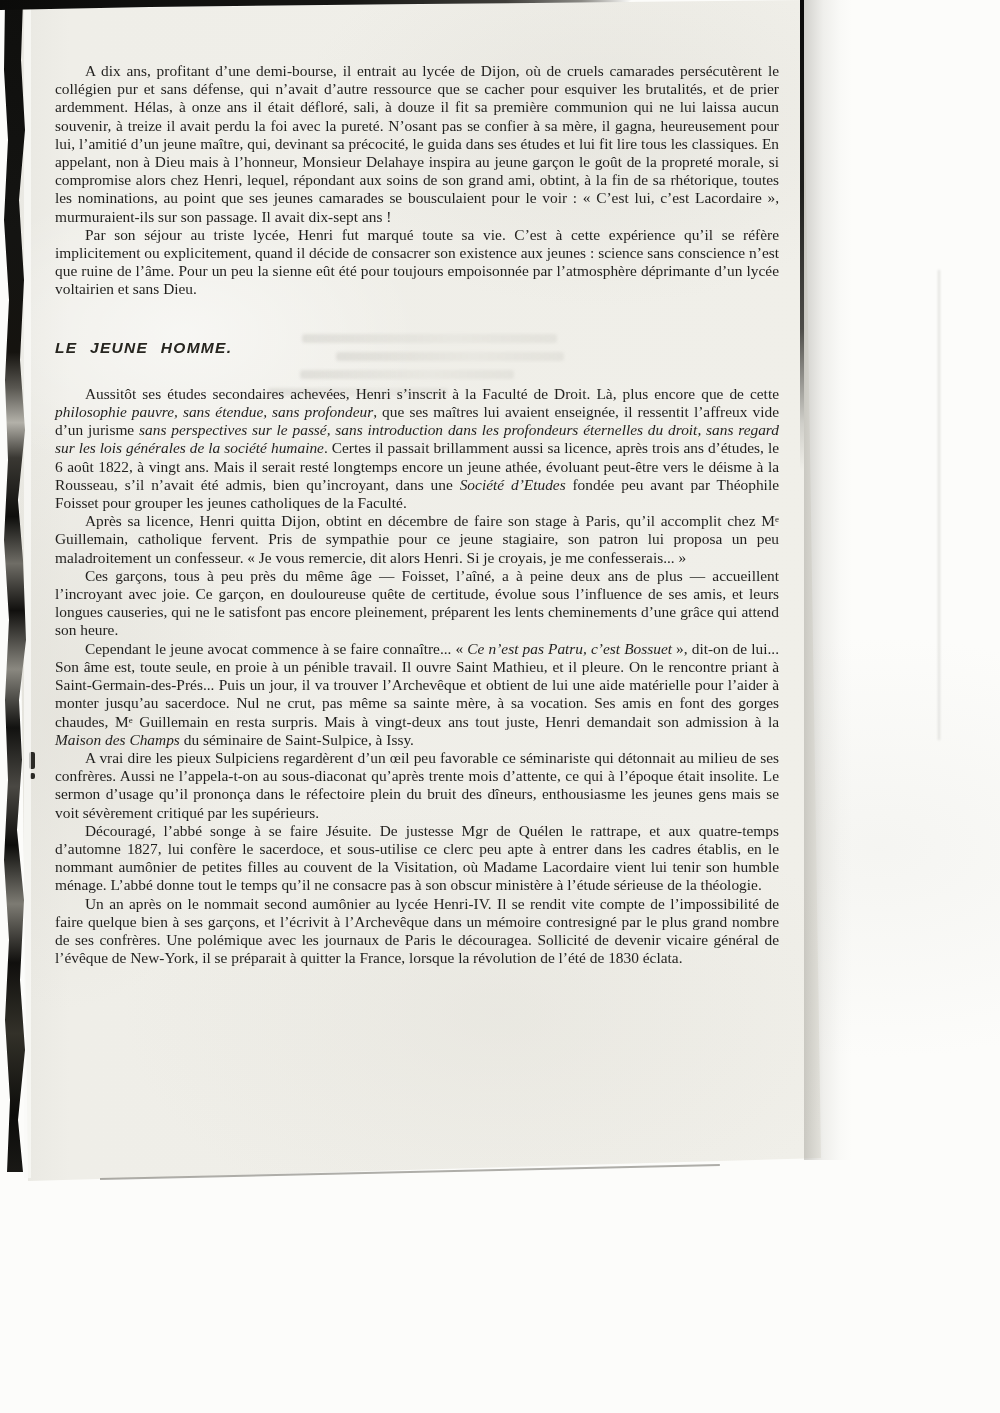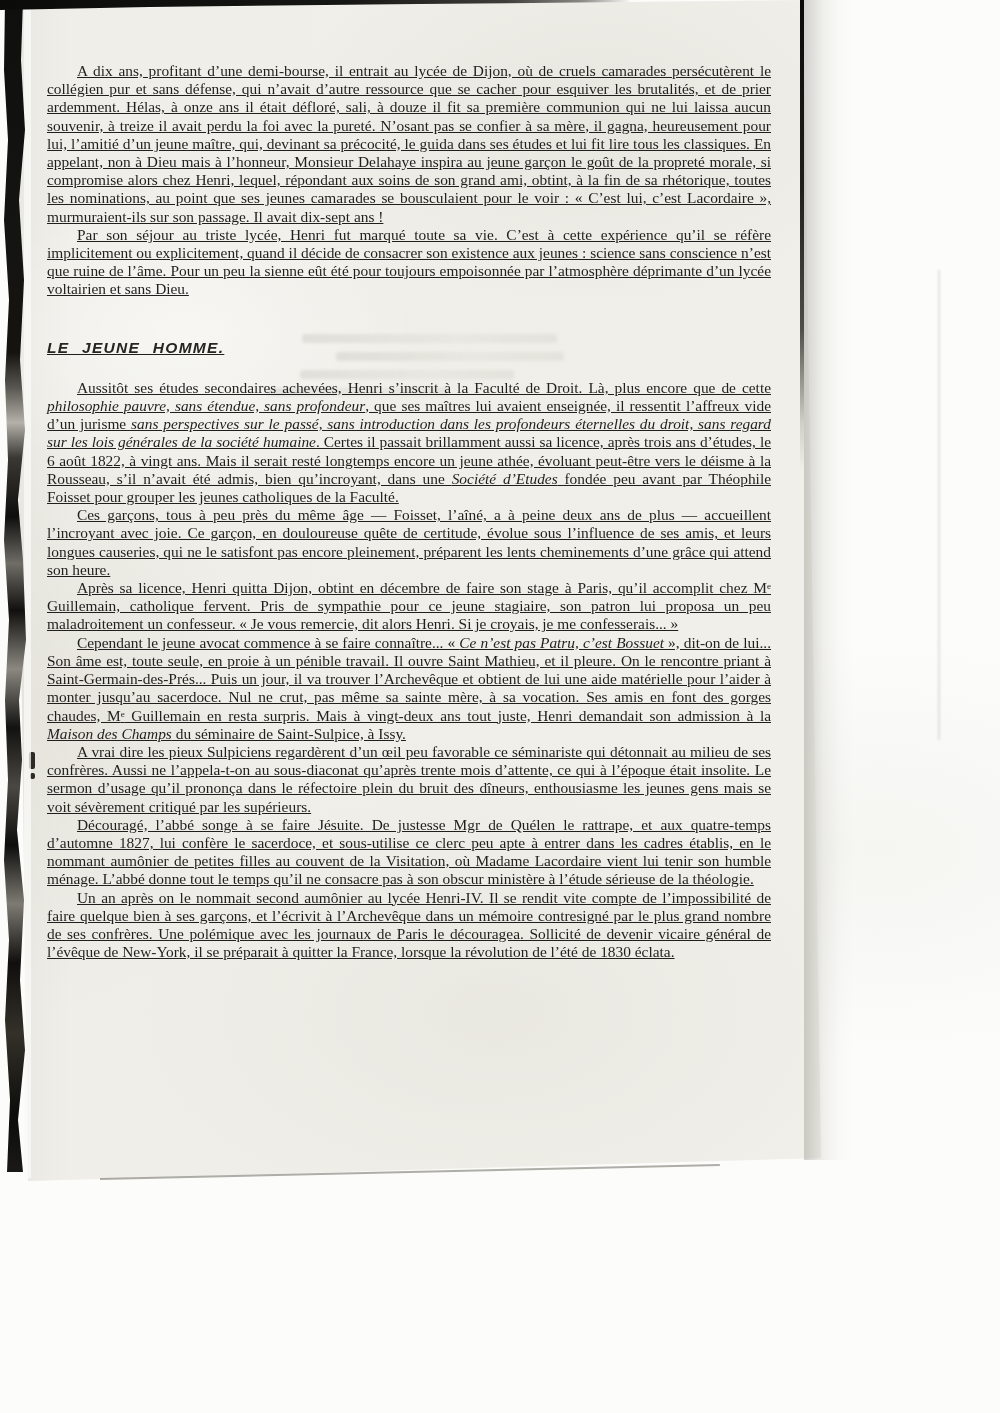--- a/index.html
+++ b/index.html
@@ -19,33 +19,32 @@
     background:
       radial-gradient(ellipse 340px 220px at 22% 28%, rgba(255,255,255,.5), transparent 70%),
       radial-gradient(ellipse 420px 260px at 72% 10%, rgba(216,214,206,.35), transparent 72%),
       radial-gradient(ellipse 500px 300px at 60% 85%, rgba(224,222,214,.4), transparent 75%),
       radial-gradient(ellipse 260px 420px at 8% 60%, rgba(222,220,212,.5), transparent 70%),
       linear-gradient(90deg, #e7e6e0 0px, #efeee8 70px, #f0efe9 100%);
   }
 
   
   .text-block{
-    position:absolute;left:47px;top:62px;width:724px;
+    position:absolute;left:55px;top:62px;width:724px;
     color:#201f1d;font-size:15.4px;line-height:18.2px;text-align:justify;
     text-rendering:optimizeLegibility;
-    text-decoration:underline;
   }
   .text-block p{margin:0;text-indent:30px;}
   .text-block em{font-style:italic;}
   .text-block sup{font-size:9px;vertical-align:4px;line-height:0;}
   .heading{
     font-family:"Liberation Sans", sans-serif;
     font-weight:bold;font-style:italic;
     font-size:15.5px;letter-spacing:1.3px;word-spacing:7px;
-    color:#26251f;margin:40px 0 22px 0;text-indent:0;text-align:left;
+    color:#26251f;margin:40px 0 28px 0;text-indent:0;text-align:left;
   }
   .page-number{
     position:absolute;left:55px;top:1078px;width:724px;text-align:center;
     color:#23221f;font-size:15px;letter-spacing:1px;
   }
 
   
   .left-strip{
     position:absolute;left:2px;top:0;width:25px;height:1174px;
     background:linear-gradient(180deg,
@@ -110,22 +109,22 @@
     <div class="speck s2"></div>
 
     <div class="text-block">
       <div id="intro-paragraphs">
           <p><span>A dix ans, profitant d’une demi-bourse, il entrait au lycée de Dijon, où de cruels camarades persécutèrent le collégien pur et sans défense, qui n’avait d’autre ressource que se cacher pour esquiver les brutalités, et de prier ardemment. Hélas, à onze ans il était défloré, sali, à douze il fit sa première communion qui ne lui laissa aucun souvenir, à treize il avait perdu la foi avec la pureté. N’osant pas se confier à sa mère, il gagna, heureusement pour lui, l’amitié d’un jeune maître, qui, devinant sa précocité, le guida dans ses études et lui fit lire tous les classiques. En appelant, non à Dieu mais à l’honneur, Monsieur Delahaye inspira au jeune garçon le goût de la propreté morale, si compromise alors chez Henri, lequel, répondant aux soins de son grand ami, obtint, à la fin de sa rhétorique, toutes les nominations, au point que ses jeunes camarades se bousculaient pour le voir : « C’est lui, c’est Lacordaire », murmuraient-ils sur son passage. Il avait dix-sept ans !</span></p>
           <p><span>Par son séjour au triste lycée, Henri fut marqué toute sa vie. C’est à cette expérience qu’il se réfère implicitement ou explicitement, quand il décide de consacrer son existence aux jeunes : science sans conscience n’est que ruine de l’âme. Pour un peu la sienne eût été pour toujours empoisonnée par l’atmosphère déprimante d’un lycée voltairien et sans Dieu.</span></p>
         </div>
       <h2 class="heading">LE JEUNE HOMME.</h2>
       <div id="body-paragraphs">
           <p><span>Aussitôt ses études secondaires achevées, Henri s’inscrit à la Faculté de Droit. Là, plus encore que de cette </span><em>philosophie pauvre, sans étendue, sans profondeur</em><span>, que ses maîtres lui avaient enseignée, il ressentit l’affreux vide d’un jurisme </span><em>sans perspectives sur le passé, sans introduction dans les profondeurs éternelles du droit, sans regard sur les lois générales de la société humaine</em><span>. Certes il passait brillamment aussi sa licence, après trois ans d’études, le 6 août 1822, à vingt ans. Mais il serait resté longtemps encore un jeune athée, évoluant peut-être vers le déisme à la Rousseau, s’il n’avait été admis, bien qu’incroyant, dans une </span><em>Société d’Etudes</em><span> fondée peu avant par Théophile Foisset pour grouper les jeunes catholiques de la Faculté.</span></p>
+          <p><span>Après sa licence, Henri quitta Dijon, obtint en décembre de faire son stage à Paris, qu’il accomplit chez M</span><sup>e</sup><span> Guillemain, catholique fervent. Pris de sympathie pour ce jeune stagiaire, son patron lui proposa un peu maladroitement un confesseur. « Je vous remercie, dit alors Henri. Si je croyais, je me confesserais... »</span></p>
           <p><span>Ces garçons, tous à peu près du même âge — Foisset, l’aîné, a à peine deux ans de plus — accueillent l’incroyant avec joie. Ce garçon, en douloureuse quête de certitude, évolue sous l’influence de ses amis, et leurs longues causeries, qui ne le satisfont pas encore pleinement, préparent les lents cheminements d’une grâce qui attend son heure.</span></p>
-          <p><span>Après sa licence, Henri quitta Dijon, obtint en décembre de faire son stage à Paris, qu’il accomplit chez M</span><sup>e</sup><span> Guillemain, catholique fervent. Pris de sympathie pour ce jeune stagiaire, son patron lui proposa un peu maladroitement un confesseur. « Je vous remercie, dit alors Henri. Si je croyais, je me confesserais... »</span></p>
           <p><span>Cependant le jeune avocat commence à se faire connaître... « </span><em>Ce n’est pas Patru, c’est Bossuet</em><span> », dit-on de lui... Son âme est, toute seule, en proie à un pénible travail. Il ouvre Saint Mathieu, et il pleure. On le rencontre priant à Saint-Germain-des-Prés... Puis un jour, il va trouver l’Archevêque et obtient de lui une aide matérielle pour l’aider à monter jusqu’au sacerdoce. Nul ne crut, pas même sa sainte mère, à sa vocation. Ses amis en font des gorges chaudes, M</span><sup>e</sup><span> Guillemain en resta surpris. Mais à vingt-deux ans tout juste, Henri demandait son admission à la </span><em>Maison des Champs</em><span> du séminaire de Saint-Sulpice, à Issy.</span></p>
           <p><span>A vrai dire les pieux Sulpiciens regardèrent d’un œil peu favorable ce séminariste qui détonnait au milieu de ses confrères. Aussi ne l’appela-t-on au sous-diaconat qu’après trente mois d’attente, ce qui à l’époque était insolite. Le sermon d’usage qu’il prononça dans le réfectoire plein du bruit des dîneurs, enthousiasme les jeunes gens mais se voit sévèrement critiqué par les supérieurs.</span></p>
           <p><span>Découragé, l’abbé songe à se faire Jésuite. De justesse Mgr de Quélen le rattrape, et aux quatre-temps d’automne 1827, lui confère le sacerdoce, et sous-utilise ce clerc peu apte à entrer dans les cadres établis, en le nommant aumônier de petites filles au couvent de la Visitation, où Madame Lacordaire vient lui tenir son humble ménage. L’abbé donne tout le temps qu’il ne consacre pas à son obscur ministère à l’étude sérieuse de la théologie.</span></p>
           <p><span>Un an après on le nommait second aumônier au lycée Henri-IV. Il se rendit vite compte de l’impossibilité de faire quelque bien à ses garçons, et l’écrivit à l’Archevêque dans un mémoire contresigné par le plus grand nombre de ses confrères. Une polémique avec les journaux de Paris le découragea. Sollicité de devenir vicaire général de l’évêque de New-York, il se préparait à quitter la France, lorsque la révolution de l’été de 1830 éclata.</span></p>
         </div>
     </div>
 
   </div>
 
   <div class="left-gap"></div>

